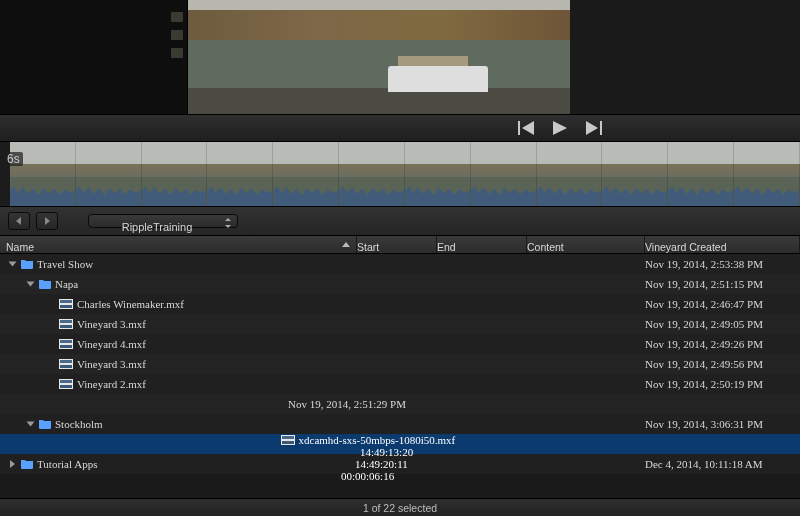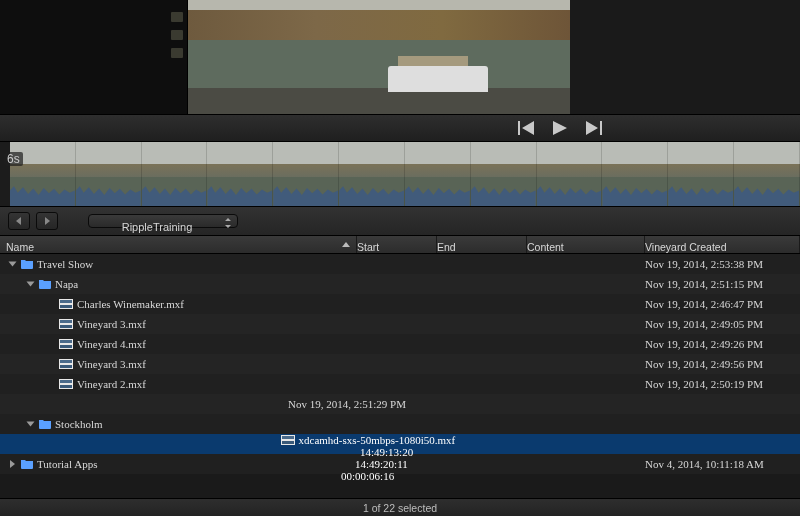--- a/index.html
+++ b/index.html
@@ -353,20 +353,21 @@
         <span class="indent" style="width:24px"></span>
         <span class="disc open"></span>
         <svg class="folder-ico" viewBox="0 0 12 10">
           <path d="M0 1h4l1 1h7v7a1 1 0 0 1-1 1H1a1 1 0 0 1-1-1z"></path>
         </svg>
         <span>Stockholm</span>
       </div>
       <div class="cstart"></div>
       <div class="cend"></div>
       <div class="cdur"></div>
+      <div class="ccc">Nov 19, 2014, 3:06:31 PM</div>
     </div>
     <div class="row selected">
       <div class="cname">
         <span class="indent" style="width:42px"></span>
         <span style="width:9px" class="indent"></span>
         <span class="clip-ico"></span>
         <span>xdcamhd-sxs-50mbps-1080i50.mxf</span>
       </div>
       <div class="cstart">14:49:13:20</div>
       <div class="cend">14:49:20:11</div>
@@ -377,19 +378,19 @@
         <span class="indent" style="width:6px"></span>
         <span class="disc "></span>
         <svg class="folder-ico" viewBox="0 0 12 10">
           <path d="M0 1h4l1 1h7v7a1 1 0 0 1-1 1H1a1 1 0 0 1-1-1z"></path>
         </svg>
         <span>Tutorial Apps</span>
       </div>
       <div class="cstart"></div>
       <div class="cend"></div>
       <div class="cdur"></div>
-      <div class="ccc">Nov 4, 2014, 10:11:18 AM</div>
+      <div class="ccc">Dec 4, 2014, 10:11:18 AM</div>
     </div>
   </div>
 
 <div class="footer">
   <span>1 of 22 selected</span>
 </div>
 
 </body></html>

